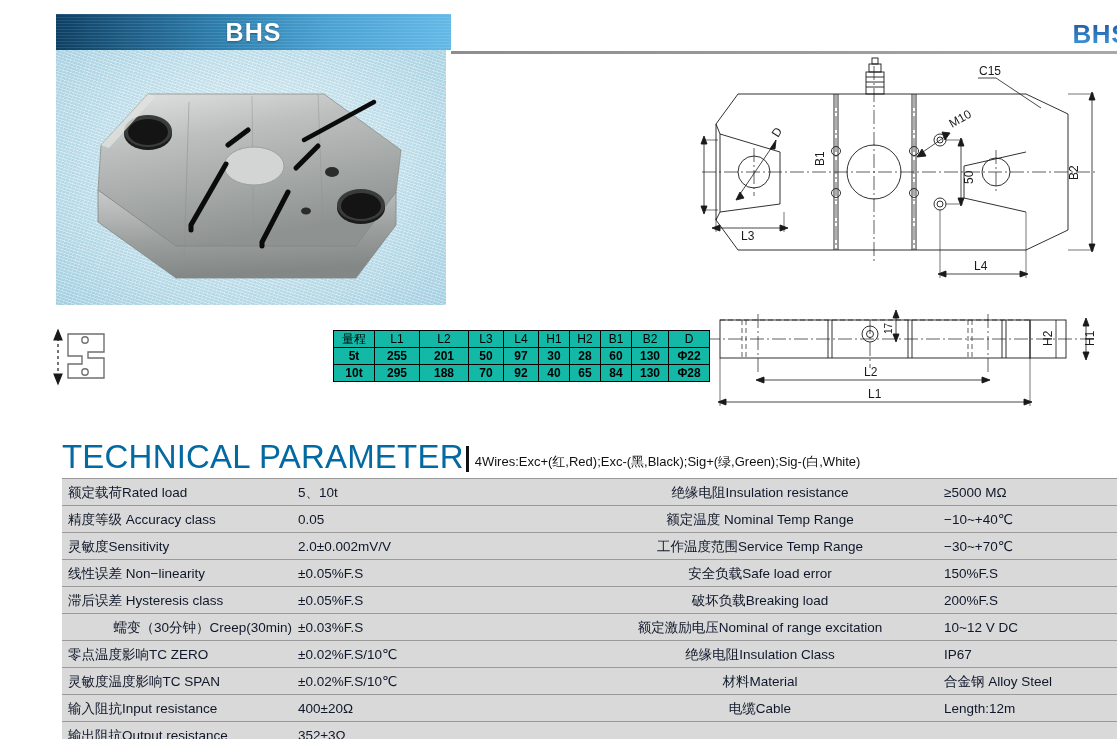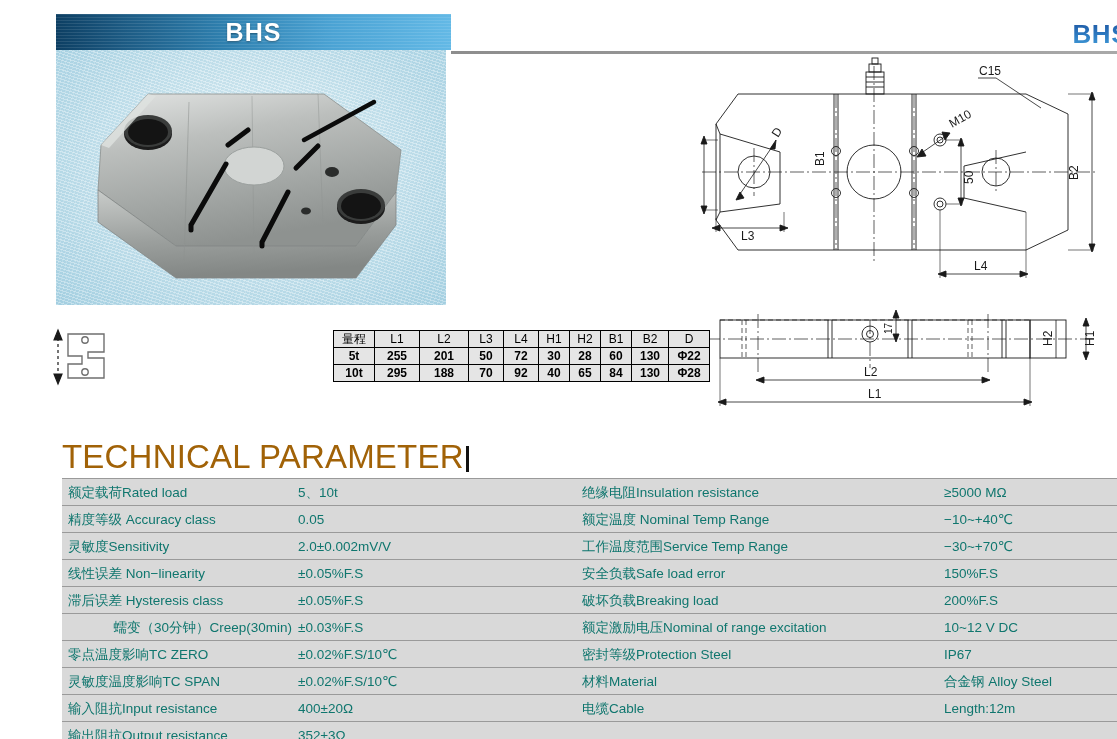--- a/index.html
+++ b/index.html
@@ -53,60 +53,60 @@
   .cell-svg{position:absolute;inset:0;}
 
   
   .draw-top{position:absolute;left:668px;top:52px;width:440px;height:240px;}
   .draw-side{position:absolute;left:668px;top:298px;width:440px;height:112px;}
   .draw-xs{position:absolute;left:20px;top:320px;width:70px;height:82px;}
 
   
   .dim-table{
     position:absolute;left:305px;top:330px;border-collapse:collapse;
-    font-size:12px;background:#e5e5e5;
+    font-size:12px;background:#14b8a6;
   }
   .dim-table td,.dim-table th{
     border:1px solid #000;text-align:center;font-weight:bold;
     padding:1px 3px;height:14px;line-height:14px;color:#000;
   }
   .dim-table tr.hdr td{font-weight:normal;}
   .dim-table td.c-label{width:34px;}
   .dim-table td.c-l1{width:38px;}
   .dim-table td.c-l2{width:42px;}
   .dim-table td.c-l3,.dim-table td.c-l4{width:28px;}
   .dim-table td.c-h1,.dim-table td.c-h2,.dim-table td.c-b1{width:24px;}
   .dim-table td.c-b2{width:30px;}
   .dim-table td.c-d{width:34px;}
 
   
   .tp-title-row{
     position:absolute;left:34px;top:432px;width:1060px;height:42px;
     display:flex;align-items:flex-end;
   }
-  .tp-title{font-size:33px;letter-spacing:.2px;line-height:34px;color:#a16207;}
+  .tp-title{font-size:33px;letter-spacing:.2px;line-height:34px;color:#0369a1;}
   .tp-bar{
     display:inline-block;width:3px;height:26px;background:#111;
     margin:0 6px 2px 2px;
   }
   .tp-note{font-size:13px;color:#111;padding-bottom:3px;white-space:nowrap;}
 
   .param-table{
     position:absolute;left:34px;top:478px;width:1058px;
     border-collapse:collapse;background:#d9d9d9;
     table-layout:fixed;
   }
   .param-table td{
     border-top:1px solid #9a9a9a;border-bottom:1px solid #9a9a9a;
     font-size:13.5px;line-height:15px;height:22px;padding:2px 0 2px 6px;
-    color:#0f766e;vertical-align:middle;white-space:nowrap;overflow:hidden;
+    color:#0f172a;vertical-align:middle;white-space:nowrap;overflow:hidden;
   }
   .param-table td.k-l{width:224px;}
   .param-table td.v-l{width:272px;}
-  .param-table td.k-r{width:356px;padding-left:12px;}
+  .param-table td.k-r{width:356px;padding-left:12px;text-align:center;}
   .param-table td.v-r{width:206px;}
   .param-table td.empty{background:#d9d9d9;border-top:1px solid #d9d9d9;border-bottom:1px solid #d9d9d9;}
   .wide-k{white-space:nowrap;text-align:right;}
 </style>
 </head>
 <body>
 
 <div class="page">
 
   <div class="banner">
@@ -339,21 +339,21 @@
         <td class="c-h2">H2</td>
         <td class="c-b1">B1</td>
         <td class="c-b2">B2</td>
         <td class="c-d">D</td>
       </tr>
       <tr>
         <td>5t</td>
         <td>255</td>
         <td>201</td>
         <td>50</td>
-        <td>72</td>
+        <td>97</td>
         <td>30</td>
         <td>28</td>
         <td>60</td>
         <td>130</td>
         <td>Φ22</td>
       </tr>
       <tr>
         <td>10t</td>
         <td>295</td>
         <td>188</td>
@@ -364,20 +364,21 @@
         <td>84</td>
         <td>130</td>
         <td>Φ28</td>
       </tr>
     </tbody>
   </table>
 
   <div class="tp-title-row">
     <span class="tp-title">TECHNICAL PARAMETER</span>
     <span class="tp-bar"></span>
+    <span class="tp-note">4Wires:Exc+(红,Red);Exc-(黑,Black);Sig+(绿,Green);Sig-(白,White)</span>
   </div>
 
   <table class="param-table">
     <tbody>
       <tr>
         <td class="k-l">额定载荷Rated load</td>
         <td class="v-l">5、10t</td>
         <td class="k-r">绝缘电阻Insulation resistance</td>
         <td class="v-r">≥5000 MΩ</td>
       </tr>
@@ -407,21 +408,21 @@
       </tr>
       <tr>
         <td class="k-l wide-k" colspan="1">蠕变（30分钟）Creep(30min)</td>
         <td class="v-l">±0.03%F.S</td>
         <td class="k-r">额定激励电压Nominal of range excitation</td>
         <td class="v-r">10~12 V DC</td>
       </tr>
       <tr>
         <td class="k-l">零点温度影响TC ZERO</td>
         <td class="v-l">±0.02%F.S/10℃</td>
-        <td class="k-r">密封等级Protection Steel</td>
+        <td class="k-r">绝缘电阻Insulation Class</td>
         <td class="v-r">IP67</td>
       </tr>
       <tr>
         <td class="k-l">灵敏度温度影响TC SPAN</td>
         <td class="v-l">±0.02%F.S/10℃</td>
         <td class="k-r">材料Material</td>
         <td class="v-r">合金钢 Alloy Steel</td>
       </tr>
       <tr>
         <td class="k-l">输入阻抗Input resistance</td>

